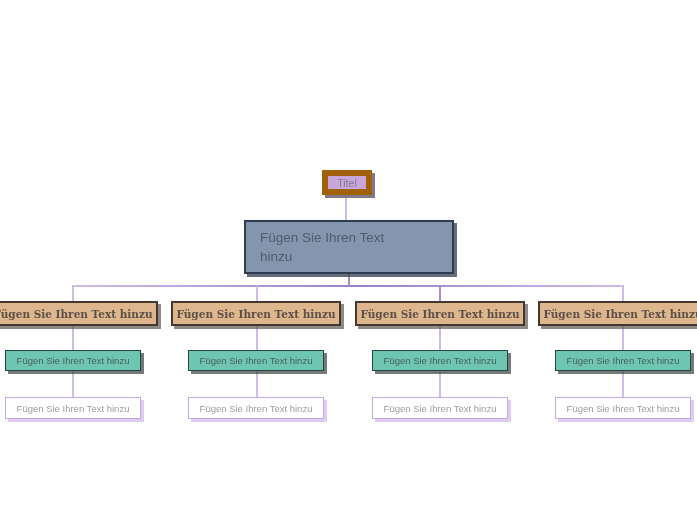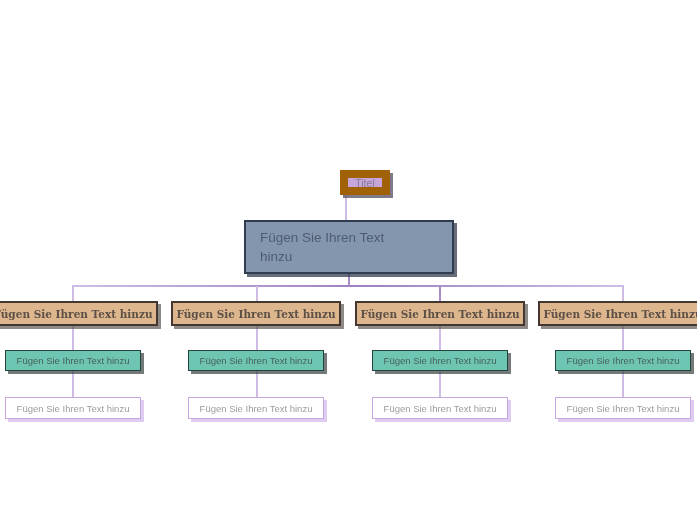--- a/index.html
+++ b/index.html
@@ -14,22 +14,22 @@
 
   
   .node {
     position:absolute; box-sizing:border-box;
     display:flex; align-items:center; justify-content:center;
   }
   .node .label { display:block; }
 
   
   .root-node {
-    left:340px; top:170px; width:50px; height:25px;
-    background:#c8a5db; border:8px solid #a16207;
+    left:322px; top:170px; width:50px; height:25px;
+    background:#c8a5db; border:6px solid #a16207;
     box-shadow:3px 3px 0 rgba(95,88,106,0.8);
     color:#837e8e; font-size:10.5px;
   }
   
   .main-node {
     left:244px; top:220px; width:210px; height:54px;
     background:#8496ae; border:2px solid #303c52;
     box-shadow:3px 3px 0 rgba(52,60,78,0.75);
     color:#4e5b71; font-size:13.5px;
     justify-content:flex-start; padding-left:14px;

